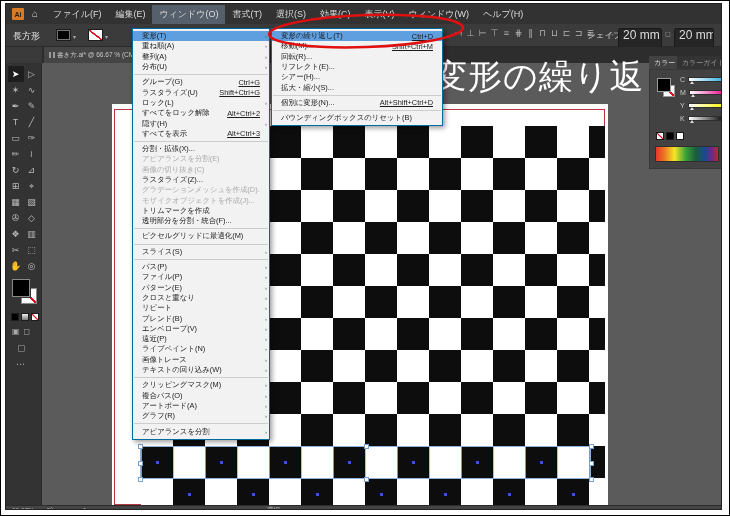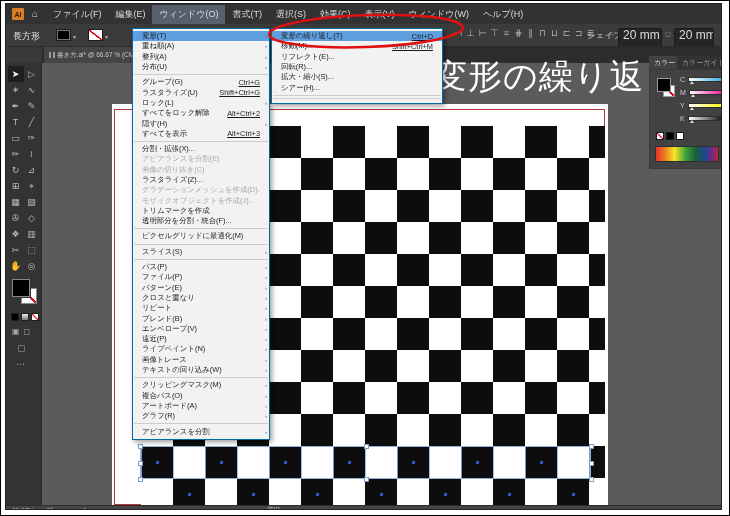--- a/index.html
+++ b/index.html
@@ -454,37 +454,46 @@
           <span class="lbl">変形の繰り返し(T)</span>
           <span class="sc">Ctrl+D</span>
           <span class="arr"></span>
         </div>
         <div class="mi">
           <span class="lbl">移動(M)...</span>
           <span class="sc">Shift+Ctrl+M</span>
           <span class="arr"></span>
         </div>
         <div class="mi">
+          <span class="lbl">回転(R)...</span>
+          <span class="arr"></span>
+        </div>
+        <div class="mi">
           <span class="lbl">リフレクト(E)...</span>
           <span class="arr"></span>
         </div>
         <div class="mi">
-          <span class="lbl">回転(R)...</span>
+          <span class="lbl">シアー(H)...</span>
           <span class="arr"></span>
         </div>
         <div class="mi">
           <span class="lbl">拡大・縮小(S)...</span>
           <span class="arr"></span>
         </div>
-        <div class="mi">
-          <span class="lbl">シアー(H)...</span>
-          <span class="arr"></span>
-        </div>
-        <div class="sep"></div>
-        <div class="sep"></div>
+        <div class="sep"></div>
+        <div class="mi">
+          <span class="lbl">個別に変形(N)...</span>
+          <span class="sc">Alt+Shift+Ctrl+D</span>
+          <span class="arr"></span>
+        </div>
+        <div class="sep"></div>
+        <div class="mi">
+          <span class="lbl">バウンディングボックスのリセット(B)</span>
+          <span class="arr"></span>
+        </div>
       </div>
 
     <svg id="ellipse-svg" width="205" height="44">
       <ellipse cx="102" cy="22" rx="97" ry="16" fill="none" stroke-width="2.5" stroke="#e01010"></ellipse>
     </svg>
 
   </div>
 </div>
 
 </body></html>

